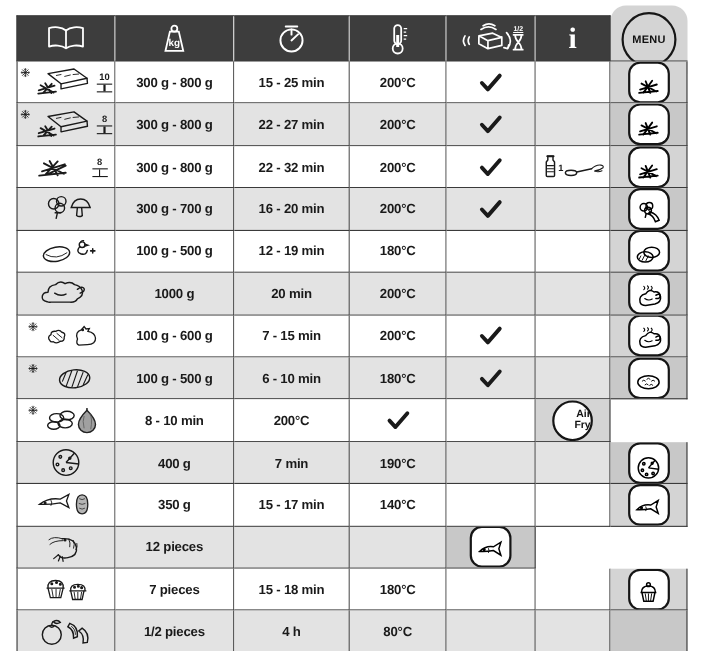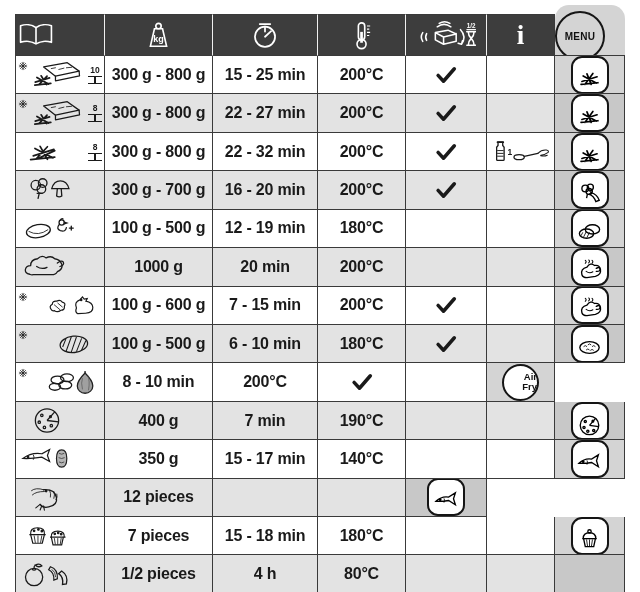--- a/index.html
+++ b/index.html
@@ -2,48 +2,48 @@
 <html style="--page-bg: #ffffff; --header-bg: #3d3d3d; --header-fg: #ffffff; --row-alt-bg: #e3e3e3; --menu-col-bg: #d4d4d4; --menu-col-alt-bg: #c8c8c8; --border: #3a3a3a; --ink: #1a1a1a;"><head>
 <meta charset="utf-8">
 <style>
   html,body{margin:0;padding:0;background:#fff;}
   .page{position:relative;width:640px;height:592px;background:var(--page-bg,#fff);
         font-family:"Liberation Sans",sans-serif;color:var(--ink,#1a1a1a);overflow:hidden;}
 
   
   .menu-tab{position:absolute;left:555px;top:5px;width:70px;height:62px;
             background:var(--menu-col-bg,#d4d4d4);border-radius:14px 14px 0 0;
-            display:flex;align-items:center;justify-content:flex-start;}
+            display:flex;align-items:center;justify-content:center;}
   .menu-circle{width:46px;height:46px;border:2.5px solid #161616;border-radius:50%;
                display:flex;align-items:center;justify-content:center;
                font-size:10px;font-weight:700;letter-spacing:.3px;color:#111;cursor:pointer;
                background:transparent;}
 
   .table{position:absolute;left:15px;top:14px;width:610px;height:566px;
          display:flex;flex-direction:column;}
   .row{display:grid;grid-template-columns:90px 108px 105px 88px 81px 68px 70px;flex:1;min-height:0;}
   .header-row{flex:0 0 42px;}
   .cell{border-right:1px solid var(--border,#3a3a3a);border-bottom:1px solid var(--border,#3a3a3a);
         display:flex;align-items:center;justify-content:center;position:relative;min-width:0;overflow:hidden;}
-  .row .cell:first-child{border-left:1px solid var(--border,#3a3a3a);justify-content:space-between;}
+  .row .cell:first-child{border-left:1px solid var(--border,#3a3a3a);}
 
   
   .hcell{background:var(--header-bg,#3d3d3d);color:var(--header-fg,#fff);
          border-top:1px solid var(--border,#3a3a3a);border-right:1px solid #f0f0f0;}
   .hcell.last-dark{border-right:1px solid var(--border,#3a3a3a);}
   .menu-head{background:transparent;border:none;border-bottom:1px solid var(--border,#3a3a3a);}
   .info-i{font-family:"Liberation Serif",serif;font-weight:700;font-size:27px;line-height:1;}
 
   
   .body-row .cell{background:#fff;}
   .body-row.alt .cell{background:var(--row-alt-bg,#e3e3e3);}
   .body-row .menu-cell{background:var(--menu-col-bg,#d4d4d4);}
   .body-row.alt .menu-cell{background:var(--menu-col-alt-bg,#c8c8c8);}
 
-  .txt{font-size:16px;font-weight:700;letter-spacing:-.2px;white-space:nowrap;}
+  .txt{font-size:12px;font-weight:700;letter-spacing:-.2px;white-space:nowrap;}
 
   .food-cell{gap:3px;padding:0 2px;}
   .food-ic{height:31px;width:58px;flex:0 1 auto;}
   .snow{width:10px;height:10px;align-self:flex-start;margin-top:5px;flex:0 0 auto;}
   .cut{display:flex;flex-direction:column;align-items:center;font-size:8.5px;font-weight:700;
        line-height:1;flex:0 0 auto;}
   .gauge{width:14px;height:6px;border-top:1.6px solid #1a1a1a;border-bottom:1.6px solid #1a1a1a;
          position:relative;margin-top:1.5px;}
   .gauge::before{content:"";position:absolute;left:6px;top:0;width:1.6px;height:100%;background:#1a1a1a;}
 

